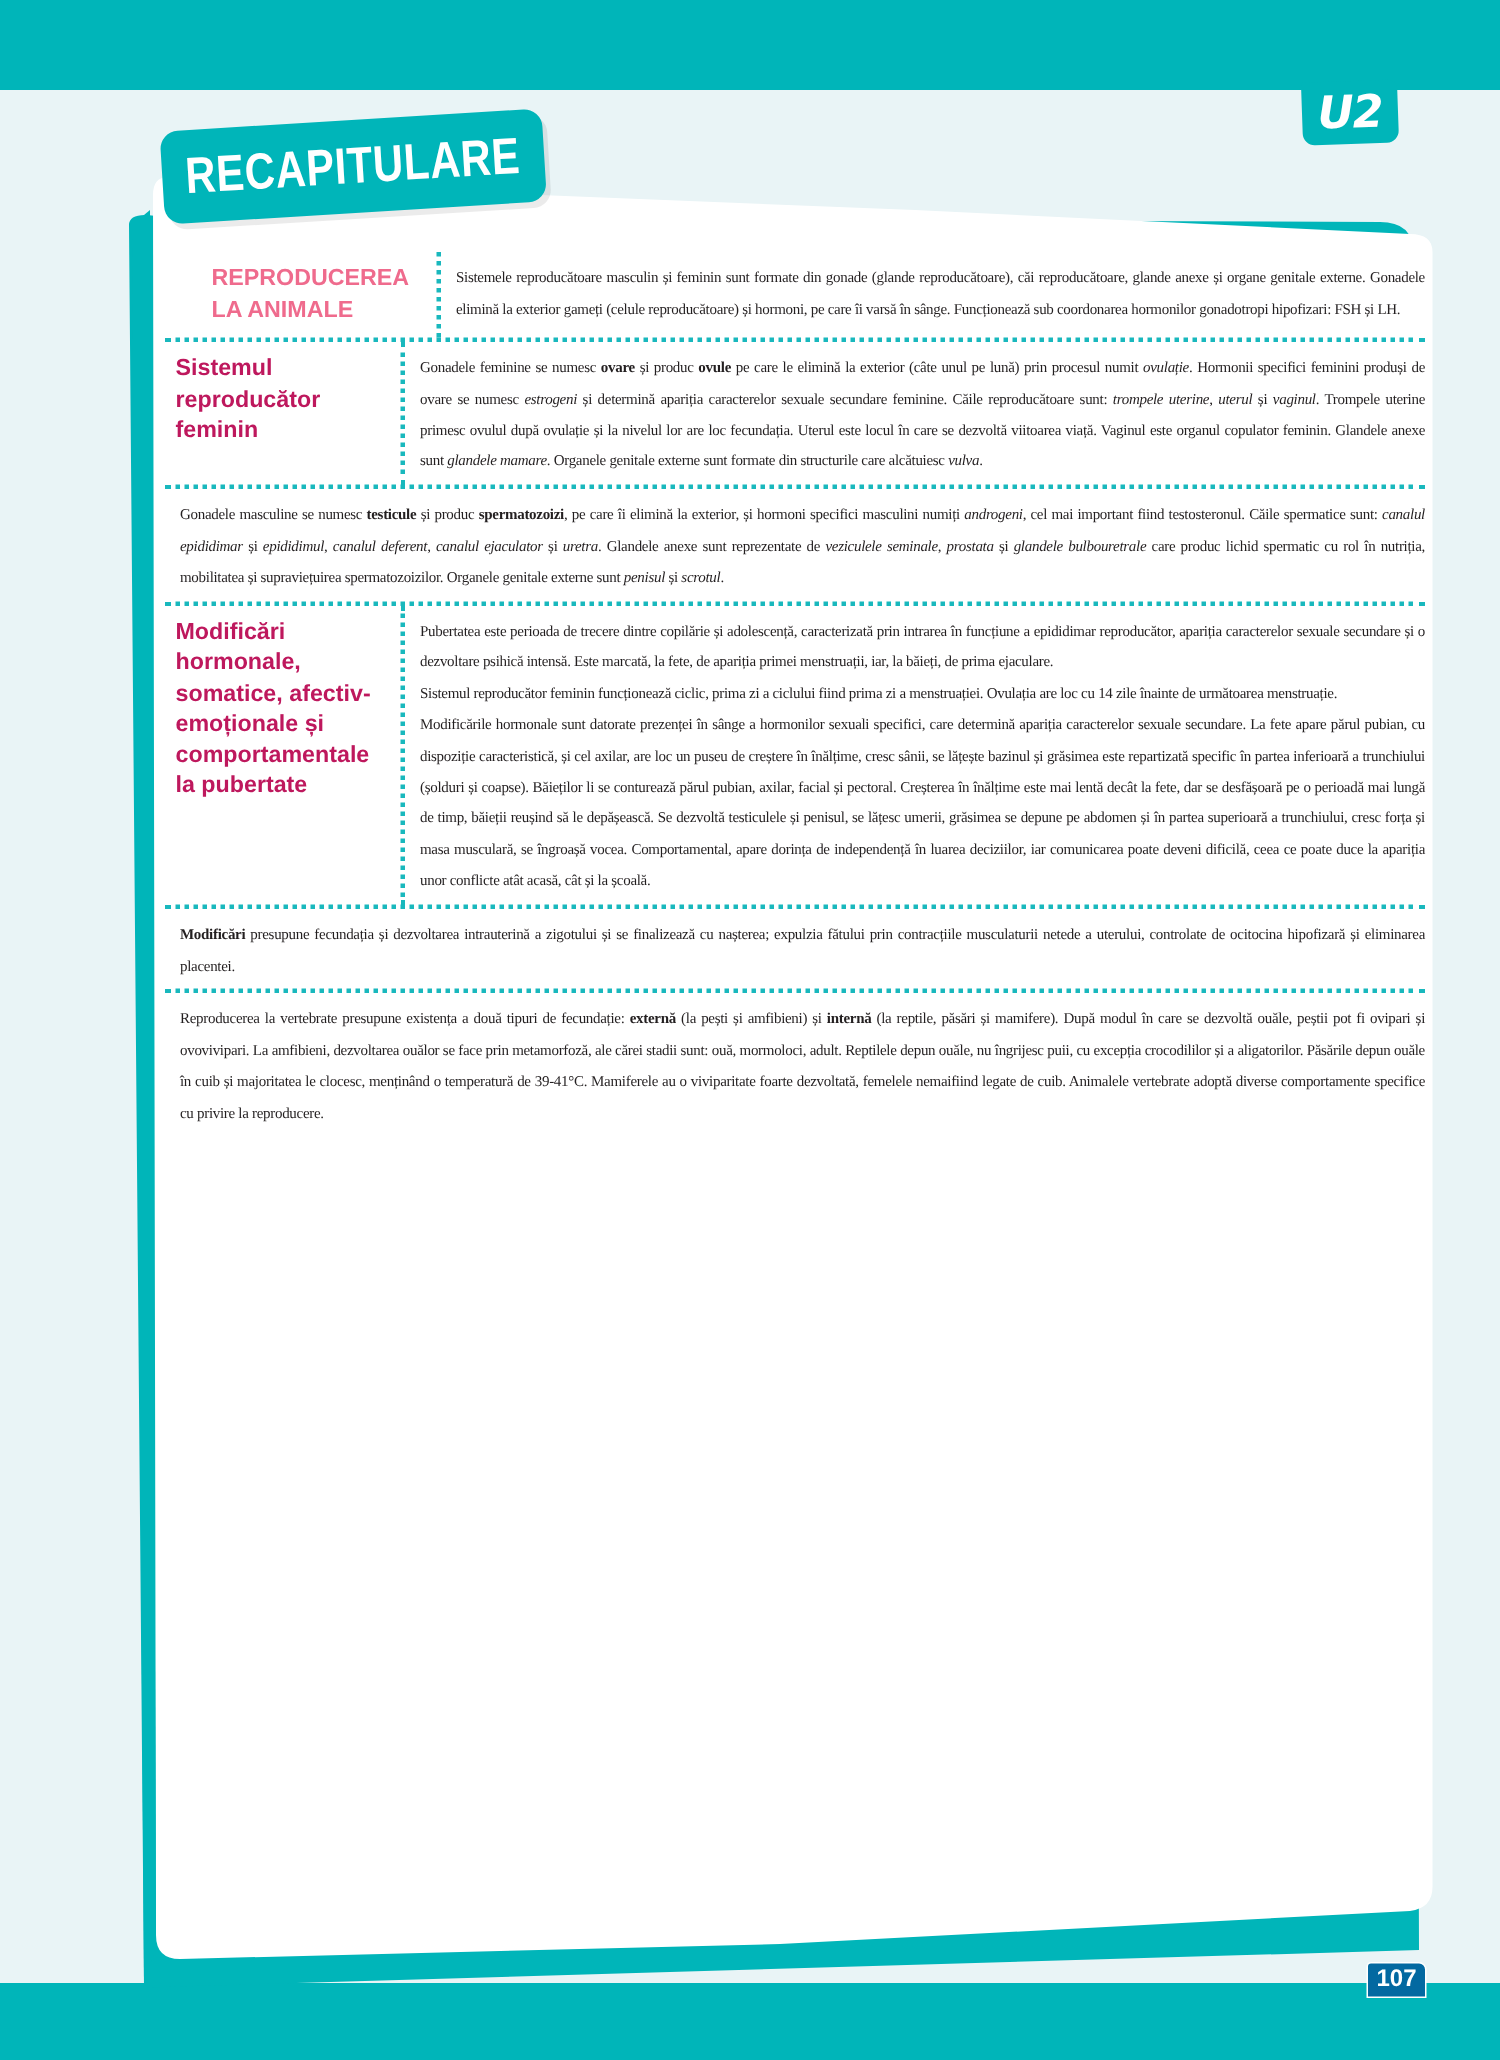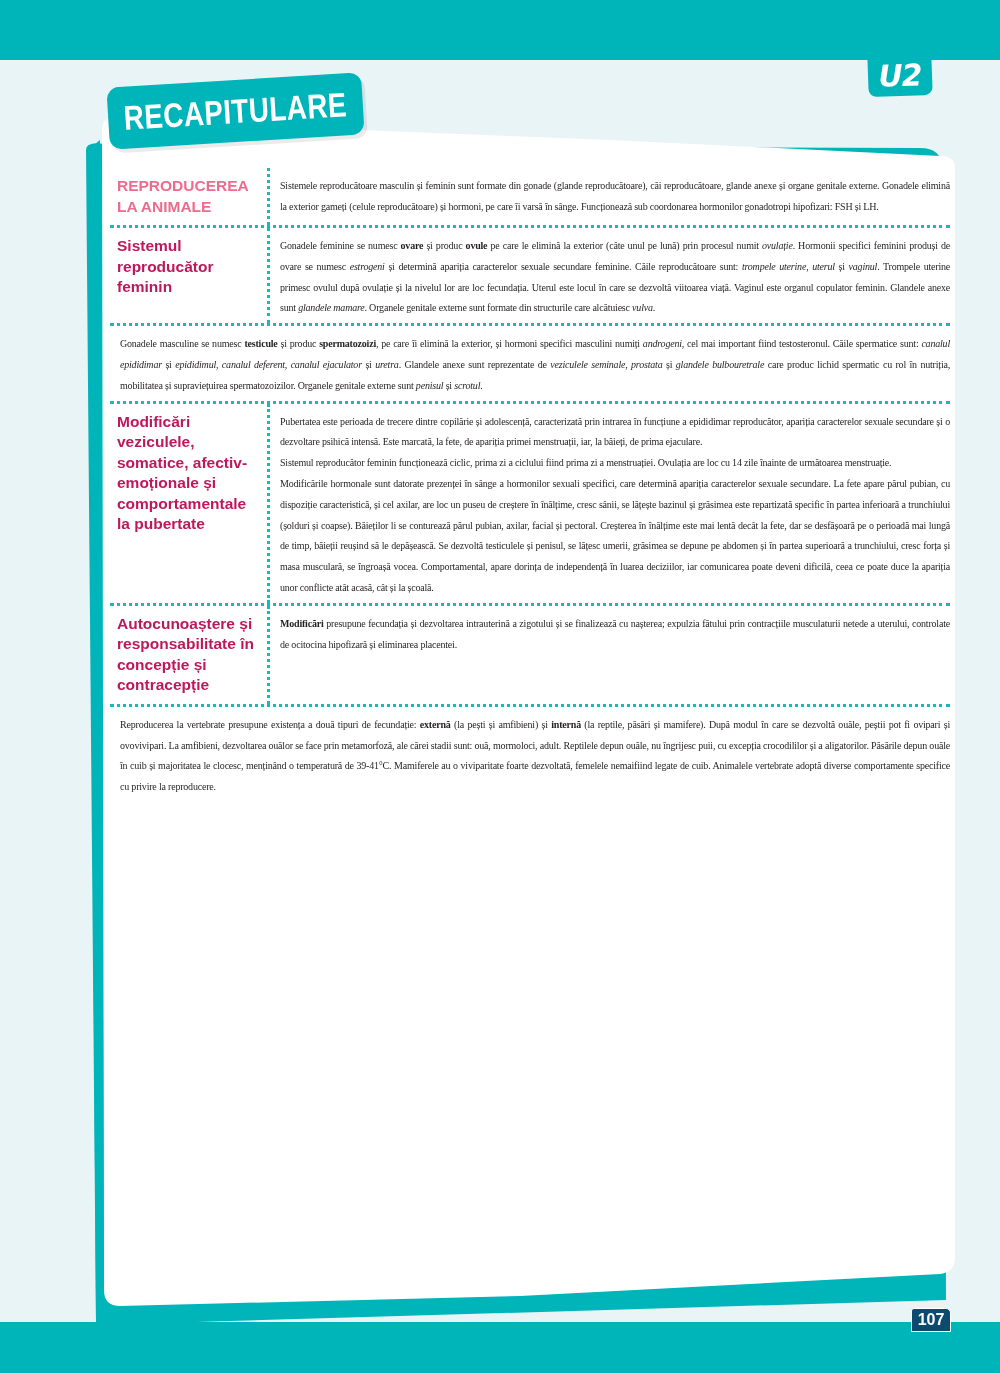--- a/index.html
+++ b/index.html
@@ -52,37 +52,37 @@
     position: relative;
   }
   .row + .row { border-top: 3px dotted #19b8bd; }
   .row-label {
     width: 160px; flex: none;
     padding: 8px 6px 8px 7px;
     font-weight: bold; font-size: 15.5px; line-height: 20.5px;
     color: #be185d;
     border-right: 3px dotted #19b8bd;
   }
-  .row-label.pink { color: #ef6b8d; }
+  .row-label.pink { color: #ef6b8d; margin-left: 24px; }
   .row-text {
     flex: 1;
     padding: 8px 0 4px 10px;
     font-size: 10px; line-height: 20.8px;
     text-align: justify;
     font-family: Liberation Serif, serif;
     letter-spacing: -0.2px;
   }
   .row-text p { margin: 0; }
   .row-text b { font-weight: bold; }
   .row-text i { font-style: italic; }
   .row:last-child .row-text { padding-bottom: 20px; }
 
   .page-number {
     position: absolute; left: 911px; top: 1308px; width: 40px; height: 24px;
-    background: #0c4a6e; border: 1px solid #fff; border-radius: 3px 5px 0 0;
+    background: #0369a1; border: 1px solid #fff; border-radius: 3px 5px 0 0;
     color: #fff; font-weight: bold; font-size: 16px;
     display: flex; align-items: center; justify-content: center;
   }
 </style>
 </head>
 <body>
 
 <div class="top-band"></div>
 <div class="bottom-band"></div>
 
@@ -114,29 +114,28 @@
       <div class="row-text">
         <p><span>Gonadele feminine se numesc </span><b>ovare</b><span> și produc </span><b>ovule</b><span> pe care le elimină la exterior (câte unul pe lună) prin procesul numit </span><i>ovulație</i><span>. Hormonii specifici feminini produși de ovare se numesc </span><i>estrogeni</i><span> și determină apariția caracterelor sexuale secundare feminine. Căile reproducătoare sunt: </span><i>trompele uterine</i><span>, </span><i>uterul</i><span> și </span><i>vaginul</i><span>. Trompele uterine primesc ovulul după ovulație și la nivelul lor are loc fecundația. Uterul este locul în care se dezvoltă viitoarea viață. Vaginul este organul copulator feminin. Glandele anexe sunt </span><i>glandele mamare</i><span>. Organele genitale externe sunt formate din structurile care alcătuiesc </span><i>vulva</i><span>.</span></p>
       </div>
     </div>
     <div class="row">
       <div class="row-text">
         <p><span>Gonadele masculine se numesc </span><b>testicule</b><span> și produc </span><b>spermatozoizi</b><span>, pe care îi elimină la exterior, și hormoni specifici masculini numiți </span><i>androgeni</i><span>, cel mai important fiind testosteronul. Căile spermatice sunt: </span><i>canalul epididimar</i><span> și </span><i>epididimul</i><span>, </span><i>canalul deferent</i><span>, </span><i>canalul ejaculator</i><span> și </span><i>uretra</i><span>. Glandele anexe sunt reprezentate de </span><i>veziculele seminale</i><span>, </span><i>prostata</i><span> și </span><i>glandele bulbouretrale</i><span> care produc lichid spermatic cu rol în nutriția, mobilitatea și supraviețuirea spermatozoizilor. Organele genitale externe sunt </span><i>penisul</i><span> și </span><i>scrotul</i><span>.</span></p>
       </div>
     </div>
     <div class="row">
-      <div class="row-label">Modificări veziculele, somatice, afectiv-emoționale și comportamentale la pubertate</div>
+      <div class="row-label">Modificări hormonale, somatice, afectiv-emoționale și comportamentale la pubertate</div>
       <div class="row-text">
         <p><span>Pubertatea este perioada de trecere dintre copilărie și adolescență, caracterizată prin intrarea în funcțiune a epididimar reproducător, apariția caracterelor sexuale secundare și o dezvoltare psihică intensă. Este marcată, la fete, de apariția primei menstruații, iar, la băieți, de prima ejaculare.</span></p>
         <p><span>Sistemul reproducător feminin funcționează ciclic, prima zi a ciclului fiind prima zi a menstruației. Ovulația are loc cu 14 zile înainte de următoarea menstruație.</span></p>
         <p><span>Modificările hormonale sunt datorate prezenței în sânge a hormonilor sexuali specifici, care determină apariția caracterelor sexuale secundare. La fete apare părul pubian, cu dispoziție caracteristică, și cel axilar, are loc un puseu de creștere în înălțime, cresc sânii, se lățește bazinul și grăsimea este repartizată specific în partea inferioară a trunchiului (șolduri și coapse). Băieților li se conturează părul pubian, axilar, facial și pectoral. Creșterea în înălțime este mai lentă decât la fete, dar se desfășoară pe o perioadă mai lungă de timp, băieții reușind să le depășească. Se dezvoltă testiculele și penisul, se lățesc umerii, grăsimea se depune pe abdomen și în partea superioară a trunchiului, cresc forța și masa musculară, se îngroașă vocea. Comportamental, apare dorința de independență în luarea deciziilor, iar comunicarea poate deveni dificilă, ceea ce poate duce la apariția unor conflicte atât acasă, cât și la școală.</span></p>
       </div>
     </div>
     <div class="row">
-      <div class="row-label">Autocunoaștere și responsabilitate în concepție și contracepție</div>
       <div class="row-text">
         <p><b>Modificări</b><span> presupune fecundația și dezvoltarea intrauterină a zigotului și se finalizează cu nașterea; expulzia fătului prin contracțiile musculaturii netede a uterului, controlate de ocitocina hipofizară și eliminarea placentei.</span></p>
       </div>
     </div>
     <div class="row">
       <div class="row-text">
         <p><span>Reproducerea la vertebrate presupune existența a două tipuri de fecundație: </span><b>externă</b><span> (la pești și amfibieni) și </span><b>internă</b><span> (la reptile, păsări și mamifere). După modul în care se dezvoltă ouăle, peștii pot fi ovipari și ovovivipari. La amfibieni, dezvoltarea ouălor se face prin metamorfoză, ale cărei stadii sunt: ouă, mormoloci, adult. Reptilele depun ouăle, nu îngrijesc puii, cu excepția crocodililor și a aligatorilor. Păsările depun ouăle în cuib și majoritatea le clocesc, menținând o temperatură de 39-41°C. Mamiferele au o viviparitate foarte dezvoltată, femelele nemaifiind legate de cuib. Animalele vertebrate adoptă diverse comportamente specifice cu privire la reproducere.</span></p>
       </div>
     </div>
   </div>

